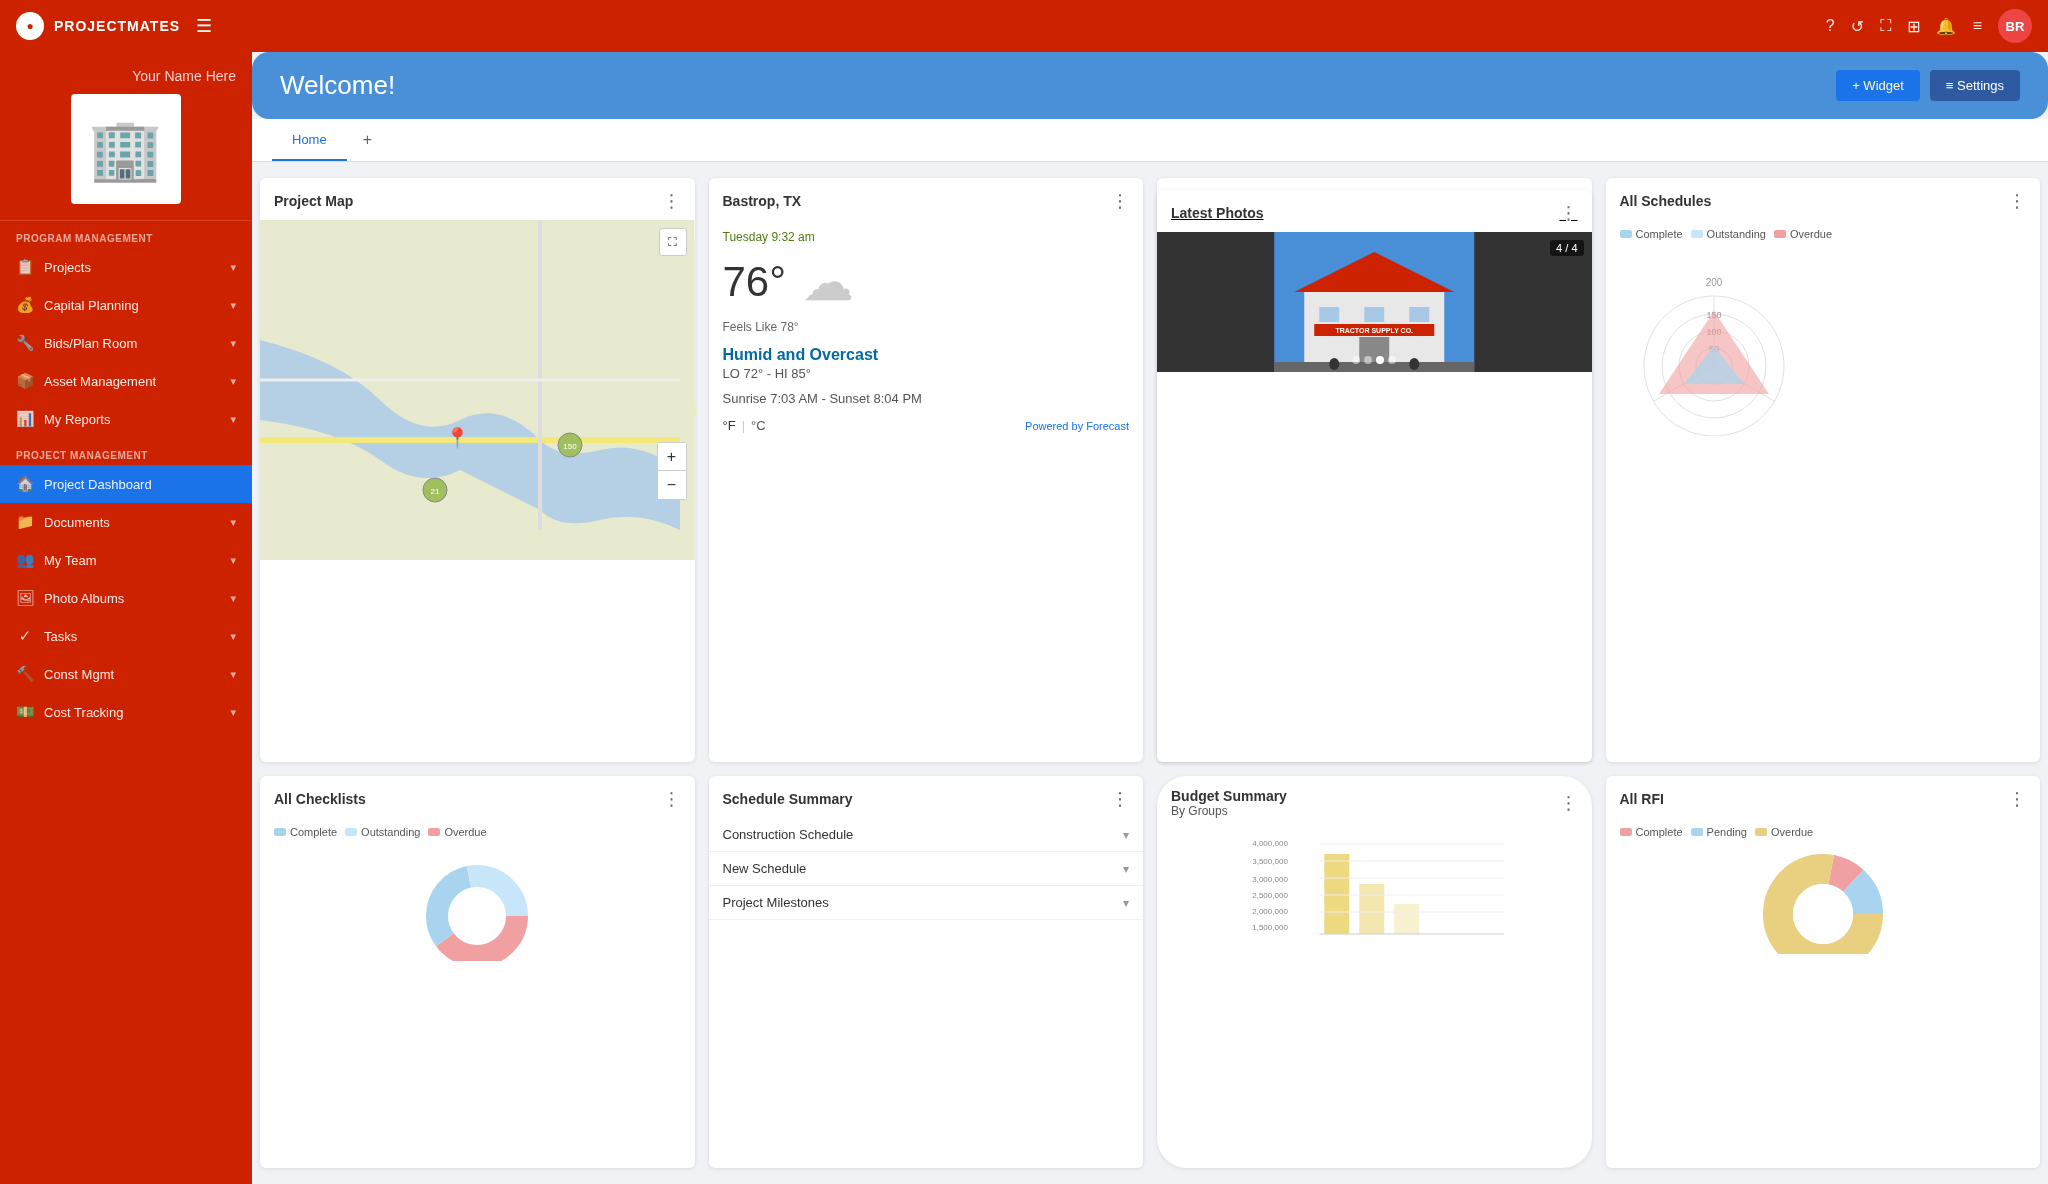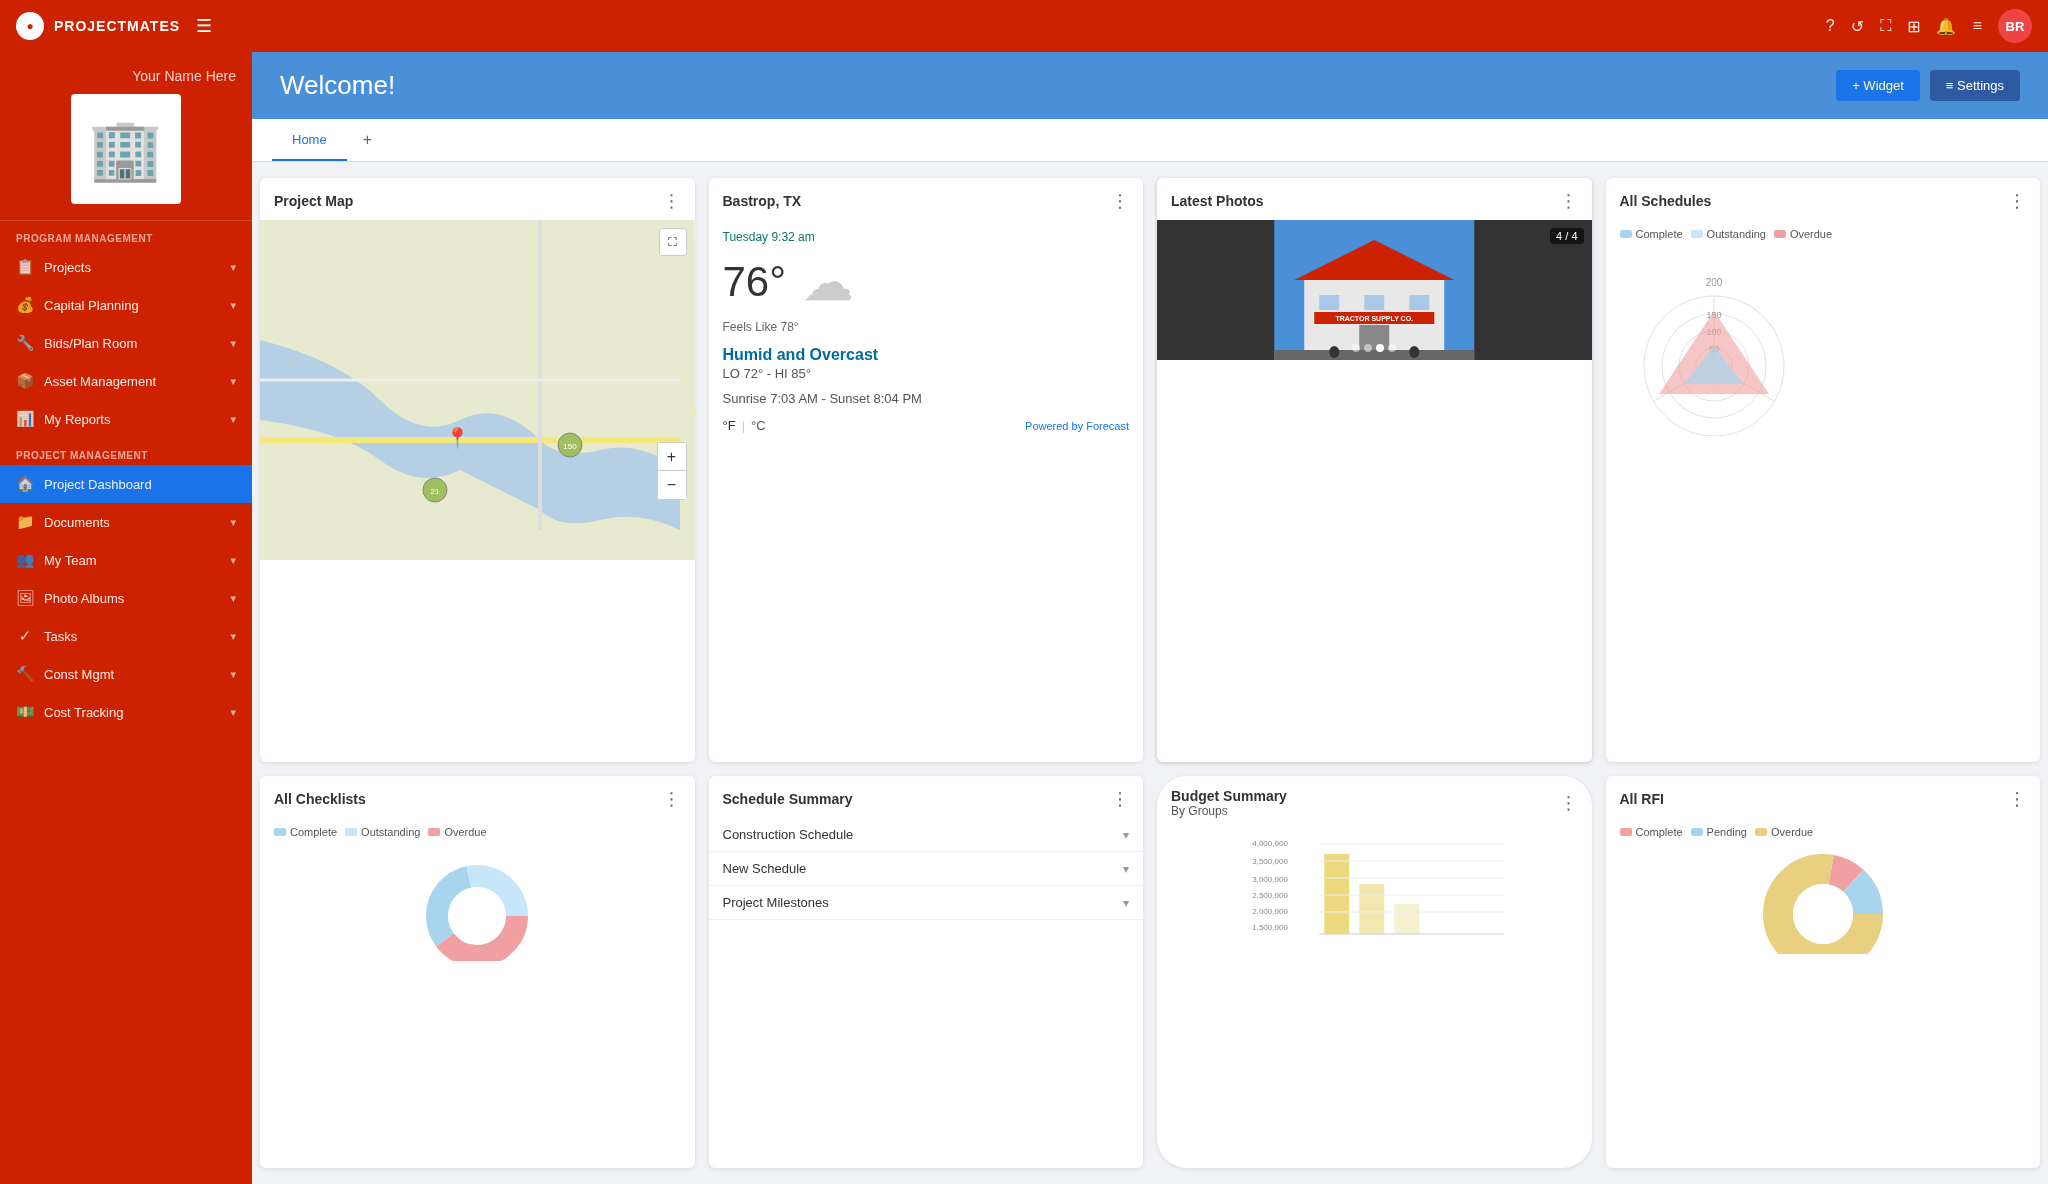--- a/index.html
+++ b/index.html
@@ -28,21 +28,21 @@
     .sidebar-profile-name { color: #ffcccc; font-size: 14px; margin-bottom: 10px; }
     .sidebar-profile-img { width: 110px; height: 110px; background: white; border-radius: 4px; margin: 0 auto; display: flex; align-items: center; justify-content: center; overflow: hidden; }
     .sidebar-section-label { color: rgba(255,255,255,0.6); font-size: 10px; font-weight: bold; padding: 12px 16px 4px; letter-spacing: 0.5px; }
     .sidebar-item { display: flex; align-items: center; gap: 10px; padding: 10px 16px; color: rgba(255,255,255,0.9); font-size: 13px; cursor: pointer; }
     .sidebar-item.active { background: #1a73e8; border-radius: 0; }
     .sidebar-item-icon { font-size: 15px; opacity: 0.85; width: 18px; text-align: center; }
     .sidebar-item-chevron { margin-left: auto; font-size: 11px; opacity: 0.7; }
 
     
     .content-area { flex: 1; display: flex; flex-direction: column; overflow: hidden; }
-    .content-header { background: #4a90d9; padding: 18px 28px; display: flex; align-items: center; justify-content: space-between; flex-shrink: 0; }
+    .content-header { background: #4a90d9; padding: 18px 28px; display: flex; align-items: center; justify-content: space-between; flex-shrink: 0; border-radius: 17px; }
     .content-header h1 { color: white; font-size: 26px; font-weight: 300; }
     .header-buttons { display: flex; gap: 10px; }
     .header-btn { display: flex; align-items: center; gap: 6px; padding: 8px 16px; border-radius: 4px; font-size: 13px; cursor: pointer; border: none; font-weight: 500; }
     .header-btn.widget { background: #1a73e8; color: #fef9c3; }
     .header-btn.settings { background: #2d5aa0; color: white; }
 
     
     .tabs-bar { background: white; border-bottom: 1px solid #ddd; padding: 0 20px; display: flex; align-items: center; flex-shrink: 0; }
     .tab { padding: 12px 20px; font-size: 13px; color: #1a73e8; border-bottom: 2px solid #1a73e8; cursor: pointer; }
     .tab-add { padding: 12px 16px; color: #666; cursor: pointer; font-size: 16px; }
@@ -65,21 +65,21 @@
     .map-land { position: absolute; top: 0; left: 0; width: 100%; height: 100%; background: #e8ead0; z-index: -1; }
     .map-expand { position: absolute; top: 8px; right: 8px; background: white; border: 1px solid #ccc; border-radius: 3px; width: 28px; height: 28px; display: flex; align-items: center; justify-content: center; cursor: pointer; font-size: 12px; }
     .map-zoom { position: absolute; bottom: 60px; right: 8px; background: white; border: 1px solid #ccc; border-radius: 3px; display: flex; flex-direction: column; }
     .map-zoom-btn { width: 28px; height: 28px; display: flex; align-items: center; justify-content: center; cursor: pointer; font-size: 16px; color: #333; border: none; background: white; }
     .map-zoom-btn:first-child { border-bottom: 1px solid #ccc; }
     .map-footer { padding: 4px 8px; font-size: 10px; color: #666; background: rgba(255,255,255,0.8); }
 
     
     .weather-card { grid-column: 2; grid-row: 1; }
     .weather-body { padding: 10px 14px 14px; }
-    .weather-date { font-size: 12px; color: #0f766e; margin-bottom: 8px; }
+    .weather-date { font-size: 12px; color: #4d7c0f; margin-bottom: 8px; }
     .weather-temp-row { display: flex; align-items: center; gap: 16px; margin-bottom: 8px; }
     .weather-temp { font-size: 42px; font-weight: 300; color: #333; }
     .weather-cloud { font-size: 52px; color: #ccc; }
     .weather-feels { font-size: 12px; color: #666; margin-bottom: 12px; }
     .weather-desc { font-size: 16px; font-weight: 600; color: #0369a1; margin-bottom: 2px; }
     .weather-range { font-size: 13px; color: #555; margin-bottom: 10px; }
     .weather-sun { font-size: 13px; color: #555; margin-bottom: 12px; }
     .weather-units { display: flex; gap: 6px; align-items: center; }
     .weather-unit { font-size: 13px; color: #555; cursor: pointer; }
     .weather-unit.active { color: #333; }
@@ -354,21 +354,21 @@
             <text x="100" y="79" text-anchor="middle" font-size="9" fill="#999">100</text>
             <text x="100" y="96" text-anchor="middle" font-size="9" fill="#999">50</text>
 
             <polygon points="100,55 155,138 45,138" fill="#f0a0a0" opacity="0.6"></polygon>
 
             <polygon points="100,90 130,128 70,128" fill="#a8d4f0" opacity="0.7"></polygon>
           </svg>
         </div>
       </div>
 
-      <div class="card" style="grid-column:3;grid-row:1 / span 1;margin-top:0;">
+      <div class="card" style="grid-column:3;grid-row:1 / span 1;margin-top:12px;text-decoration:underline;">
         <div class="card-header">
           <span class="card-title">Latest Photos</span>
           <span class="card-menu">⋮</span>
         </div>
         <div class="photo-container">
           <div style="width:100%;height:100%;position:relative;">
             <svg width="100%" height="100%" viewBox="0 0 200 140">
 
               <rect width="200" height="140" fill="#4a90d9"></rect>
 

